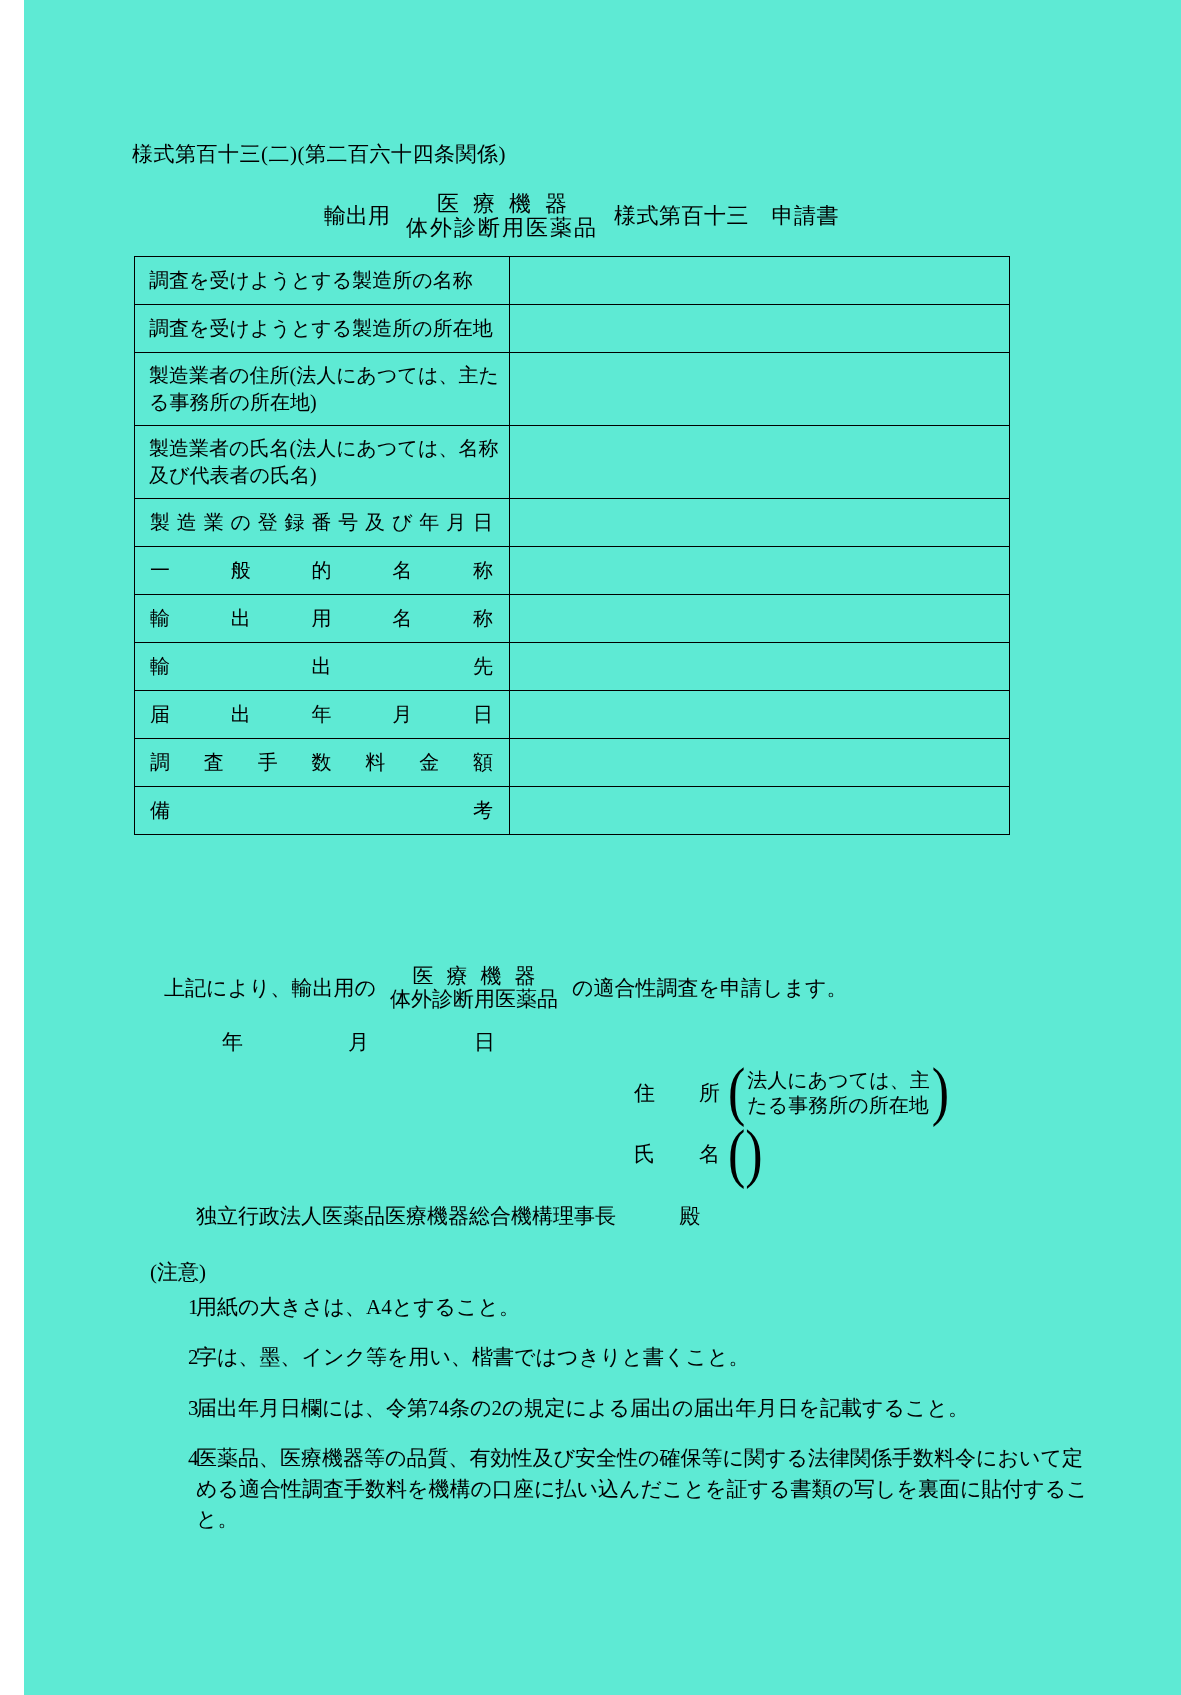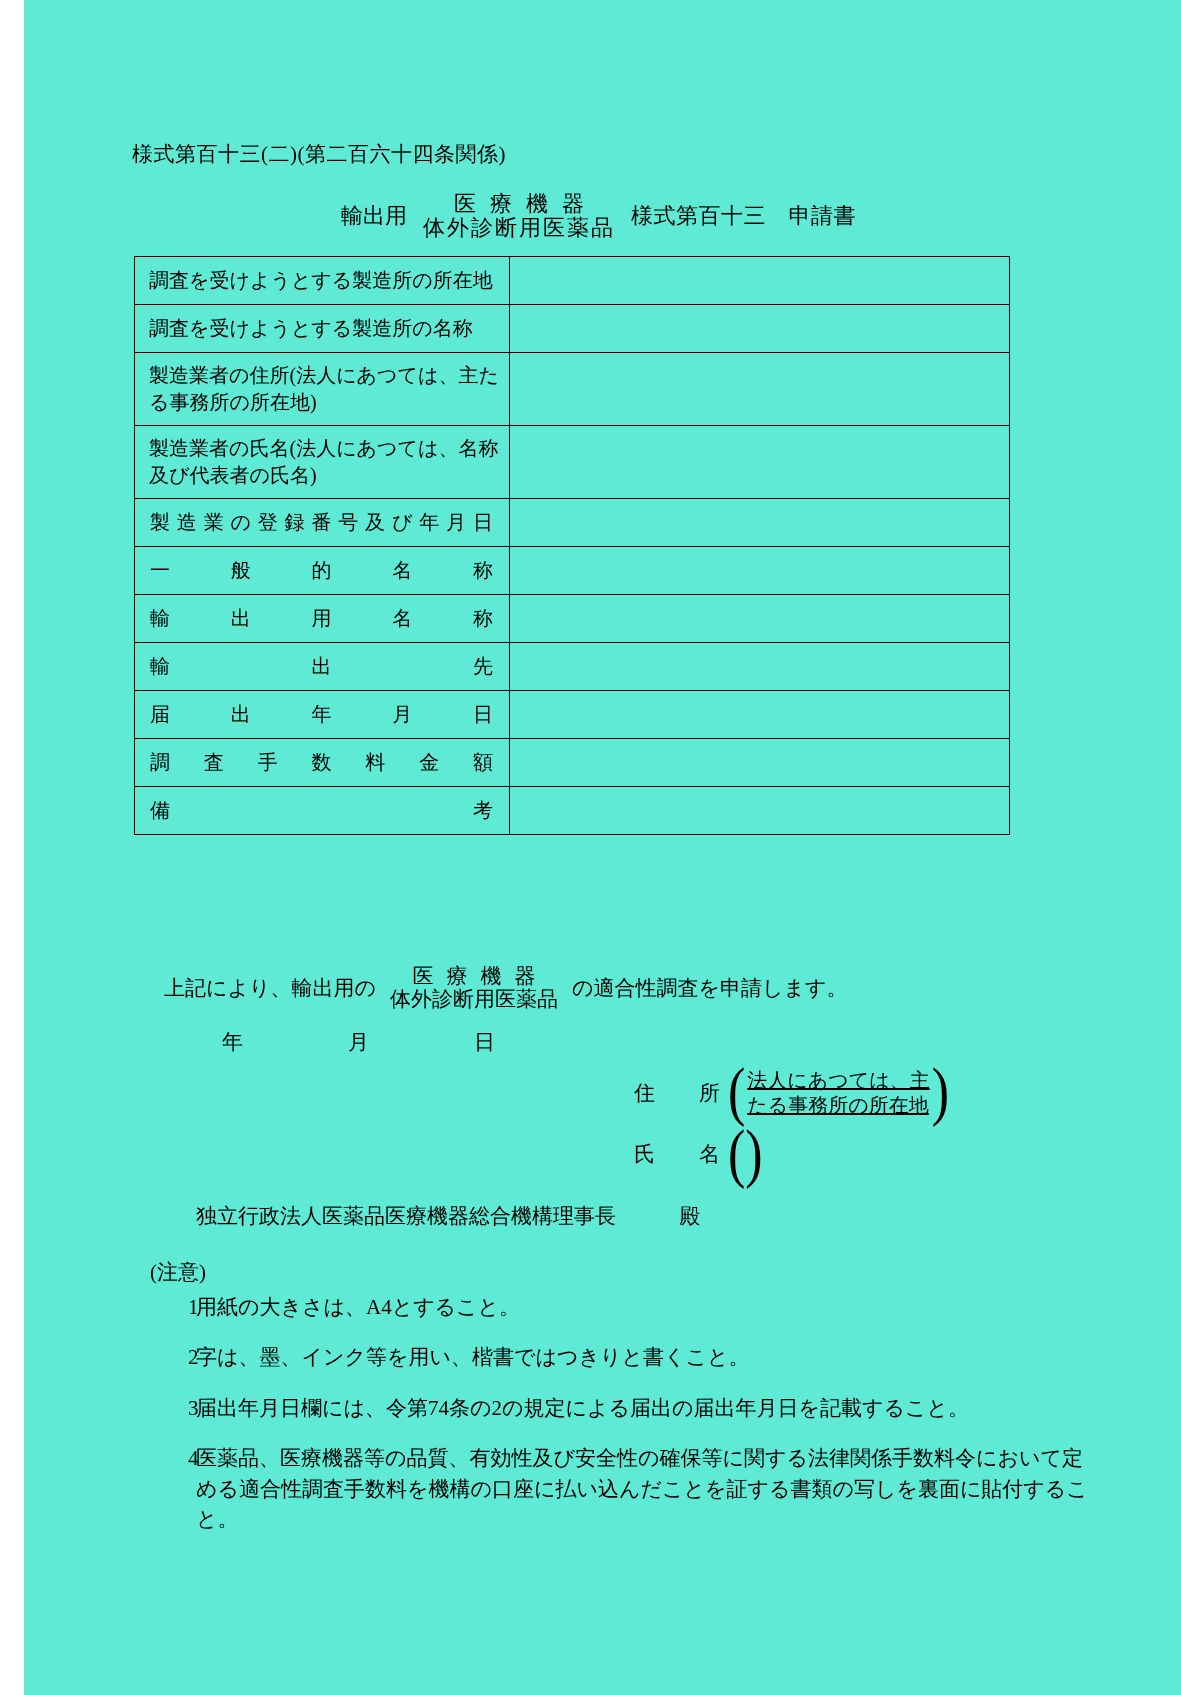--- a/index.html
+++ b/index.html
@@ -26,21 +26,21 @@
     left: 108px;
     top: 140px;
     font-size: 21px;
     letter-spacing: 0.5px;
     white-space: nowrap;
   }
 
   
   .doc-title {
     position: absolute;
-    left: 317px;
+    left: 300px;
     top: 192px;
     display: flex;
     align-items: center;
     font-size: 22px;
     white-space: nowrap;
   }
   .title-prefix { margin-right: 16px; }
   .title-stack {
     display: inline-flex;
     flex-direction: column;
@@ -164,21 +164,20 @@
     display: inline-block;
     font-family: "Liberation Serif", serif;
   }
   .brace-text {
     display: inline-flex;
     flex-direction: column;
     justify-content: center;
     line-height: 1.25;
     font-size: 20px;
     padding: 0 2px;
-    text-decoration: underline;
   }
 
   
   .addressee {
     position: absolute;
     left: 172px;
     top: 1202px;
     font-size: 21px;
     white-space: nowrap;
   }
@@ -230,29 +229,29 @@
   </div>
 
   <table class="form-table">
     <colgroup>
       <col class="label-col">
       <col class="value-col">
     </colgroup>
     <tbody>
       <tr class="r-h1">
         <td>
+          <div class="cell-label">調査を受けようとする製造所の名称</div>
+        </td>
+        <td>
+          <div class="cell-value"></div>
+        </td>
+      </tr>
+      <tr class="r-h1">
+        <td>
           <div class="cell-label">調査を受けようとする製造所の所在地</div>
-        </td>
-        <td>
-          <div class="cell-value"></div>
-        </td>
-      </tr>
-      <tr class="r-h1">
-        <td>
-          <div class="cell-label">調査を受けようとする製造所の名称</div>
         </td>
         <td>
           <div class="cell-value"></div>
         </td>
       </tr>
       <tr class="r-h2">
         <td>
           <div class="cell-label two-line">
             <div>製造業者の住所(法人にあつては、主た</div>
             <div>る事務所の所在地)</div>

